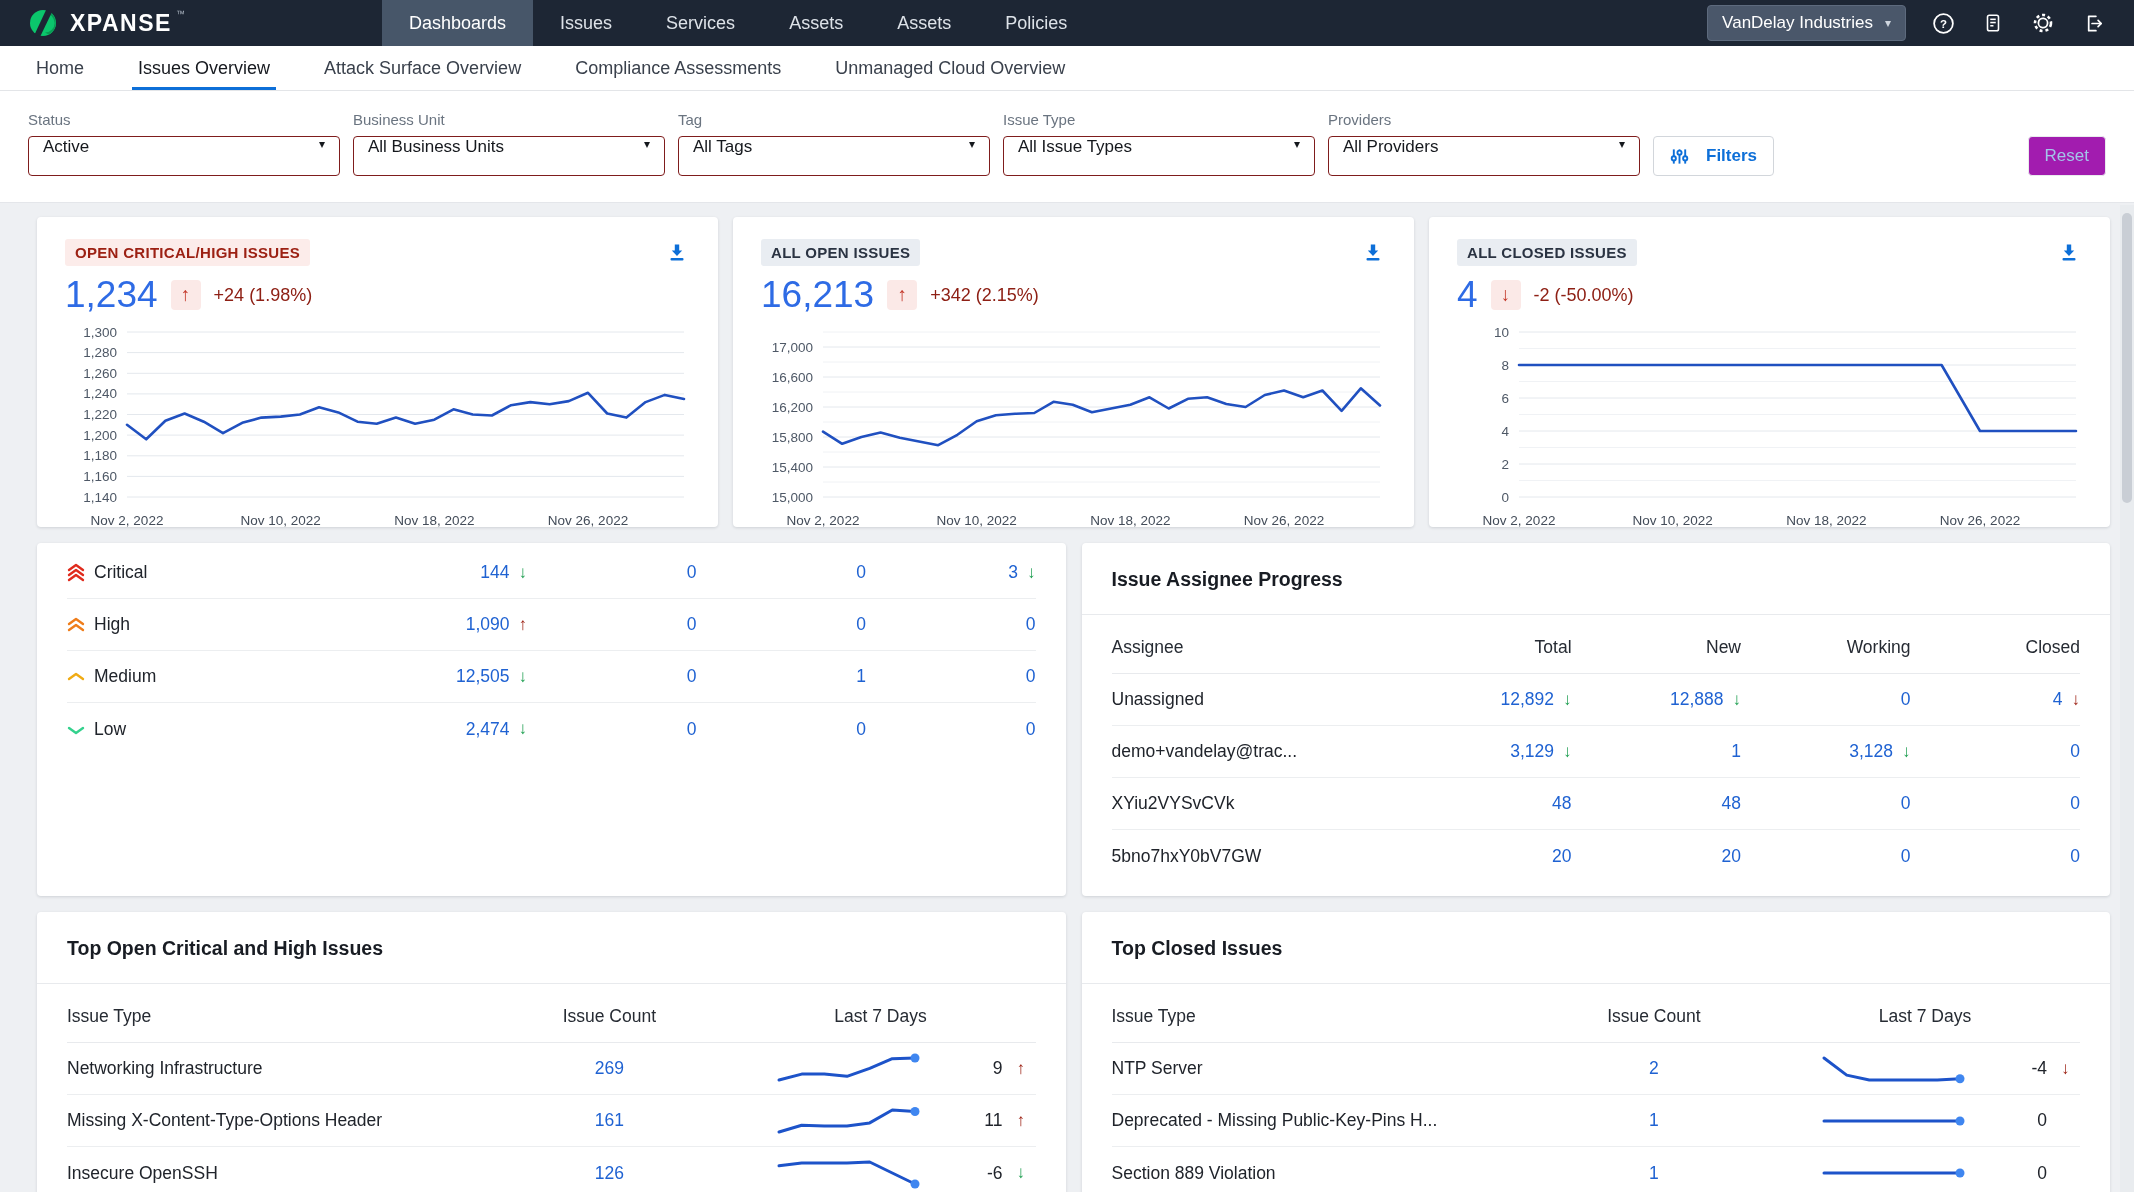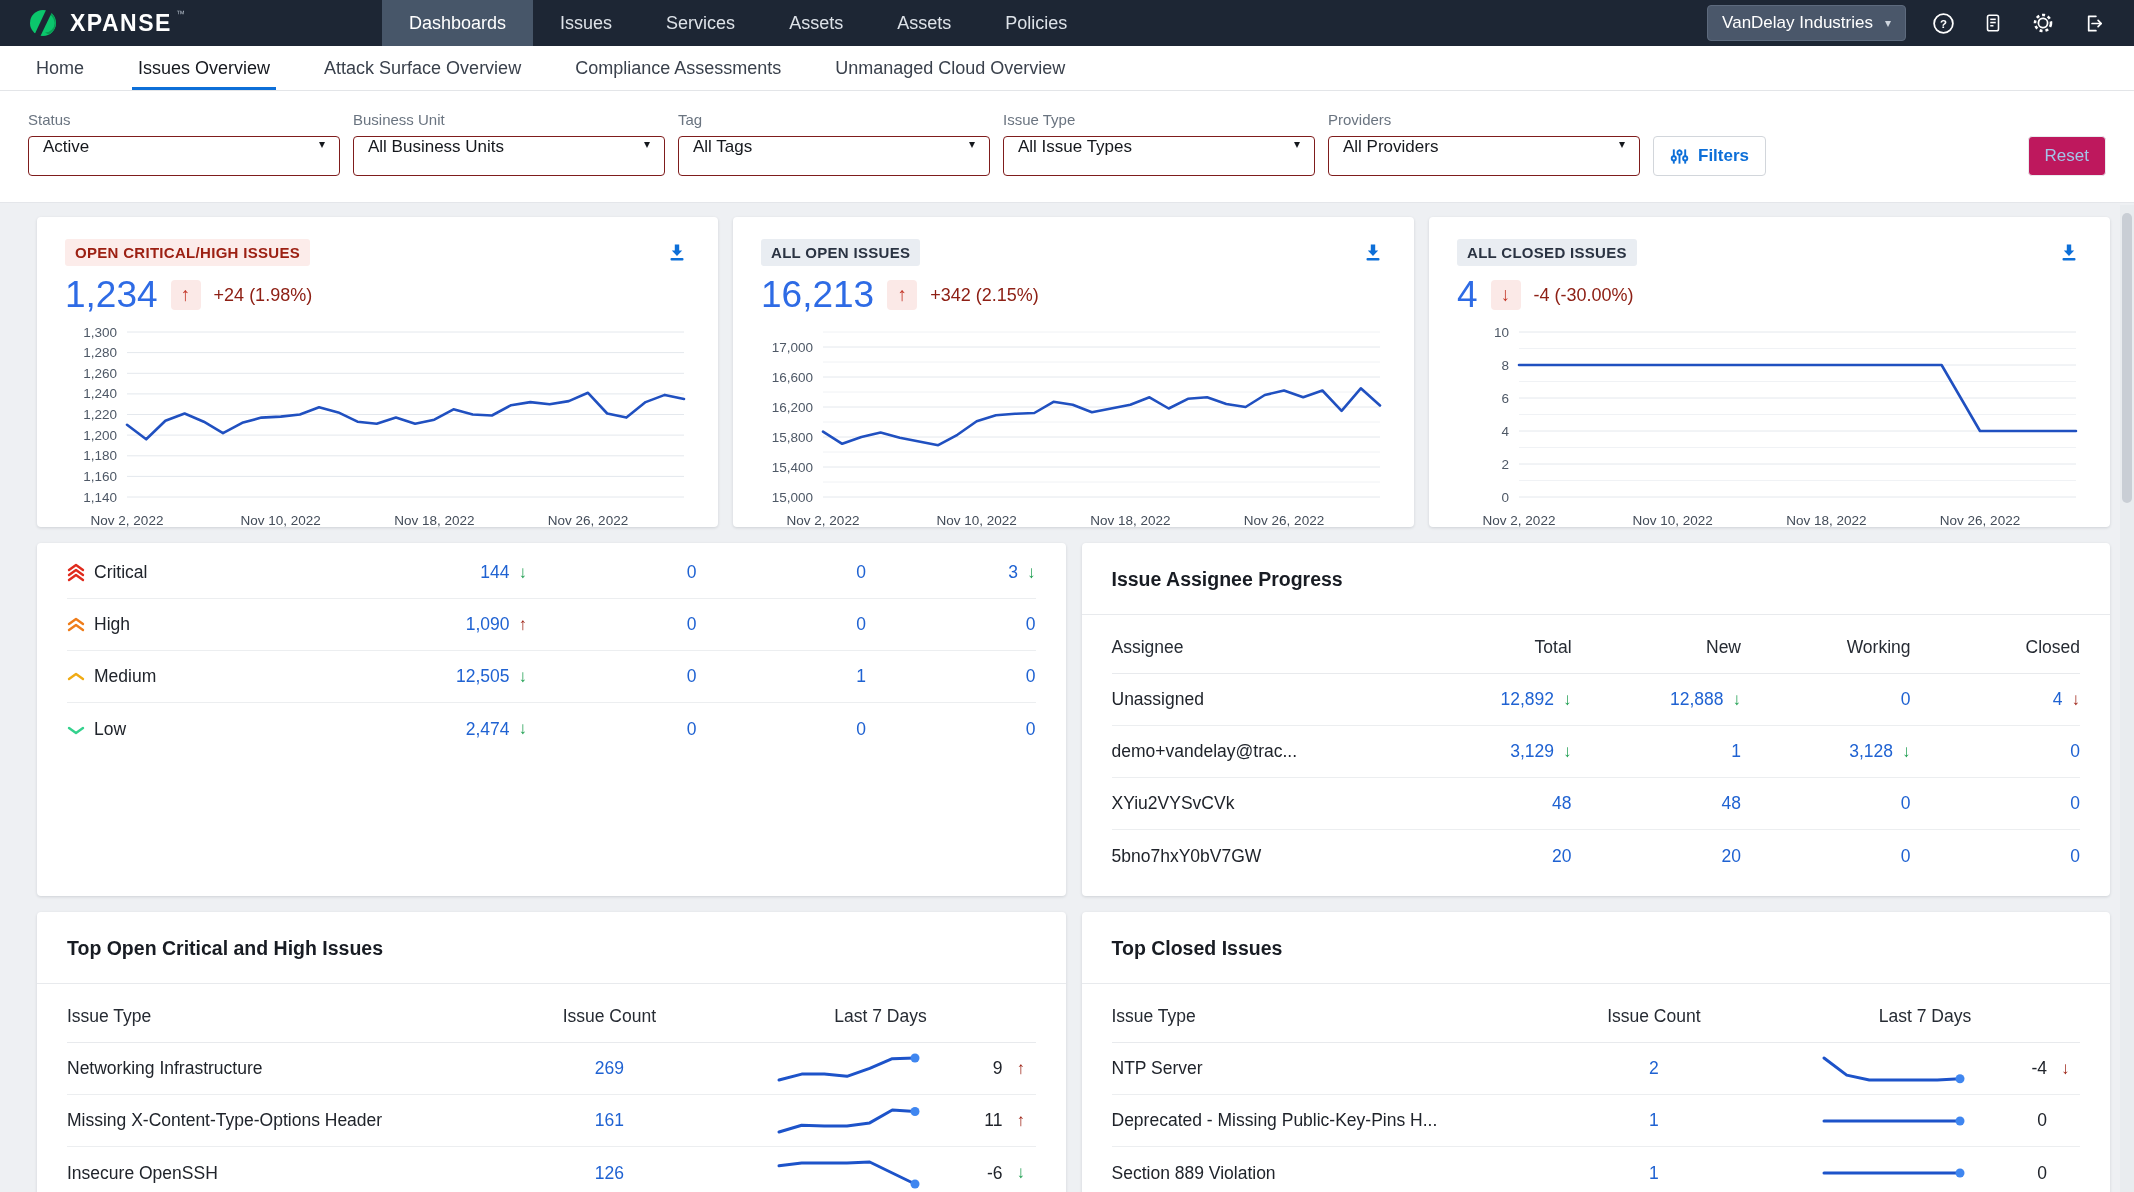--- a/index.html
+++ b/index.html
@@ -24,22 +24,22 @@
   .tab { display: flex; align-items: center; padding: 0 6px; margin-right: 42px; font-size: 18px; color: #3a414c; position: relative; cursor: pointer; }
   .tab.active { color: #16191f; }
   .tab.active::after { content: ""; position: absolute; left: 0; right: 0; bottom: 0; height: 3px; background: #0d6fd8; }
 
   
   .filterbar { background: #fff; padding: 20px 28px 26px 28px; display: flex; gap: 13px; align-items: flex-end; border-bottom: 1px solid #e4e6ea; }
   .filter-field { display: flex; flex-direction: column; gap: 8px; }
   .filter-label { font-size: 15px; color: #6a7480; }
   .dropdown { width: 312px; height: 40px; border: 1px solid #7f1d1d; border-radius: 4px; display: flex; justify-content: space-between; padding: 0 14px; font-size: 17px; color: #15181d; background: #fff; cursor: pointer; }
   .caret { font-size: 12px; color: #15181d; }
-  .filters-btn { height: 40px; border: 1px solid #d2d6db; border-radius: 4px; background: #fff; color: #0d6fd8; font-size: 17px; font-weight: bold; display: flex; align-items: center; gap: 9px; padding: 0 16px; cursor: pointer; font-family: inherit; }
-  .reset-btn { margin-left: auto; height: 40px; border: 1px solid #e9ebee; border-radius: 4px; background: #be185d; color: #a3c5e9; font-size: 17px; padding: 0 16px; font-family: inherit; }
+  .filters-btn { height: 40px; border: 1px solid #d2d6db; border-radius: 4px; background: #fff; color: #0d6fd8; font-size: 17px; font-weight: bold; display: flex; align-items: center; gap: 17px; padding: 0 16px; cursor: pointer; font-family: inherit; }
+  .reset-btn { margin-left: auto; height: 40px; border: 1px solid #e9ebee; border-radius: 4px; background: #a21caf; color: #a3c5e9; font-size: 17px; padding: 0 16px; font-family: inherit; }
 
   
   .content { padding: 14px 24px 16px 37px; }
   .card { background: #fff; border-radius: 4px; box-shadow: 0 1px 3px rgba(20,27,40,.14); }
   .kpi-row { display: flex; gap: 15px; }
   .kpi-card { flex: 1; padding: 22px 28px 10px 28px; height: 310px; }
   .kpi-head { display: flex; justify-content: space-between; align-items: flex-start; }
   .kpi-badge { font-size: 15px; font-weight: bold; letter-spacing: .3px; padding: 5px 10px; border-radius: 3px; }
   .kpi-badge.red { color: #9c2013; background: #fcecea; }
   .kpi-badge.neutral { color: #2a3342; background: #e9edf2; }
@@ -285,21 +285,21 @@
           <span class="icon-btn">
             <svg width="22" height="22" viewBox="0 0 22 22" fill="#0d6fd8">
                 <path d="M11 15 L5.8 9.6 H8.8 V3.5 H13.2 V9.6 H16.2 Z"></path>
                 <rect x="4.5" y="17" width="13" height="2.4" rx="1"></rect>
               </svg>
           </span>
         </div>
         <div class="kpi-value-row">
           <span class="kpi-value">4</span>
           <span class="delta-chip">↓</span>
-          <span class="delta-text">-4 (-30.00%)</span>
+          <span class="delta-text">-2 (-50.00%)</span>
         </div>
         <svg class="kpi-chart" viewBox="0 0 625 205" width="625" height="205">
             <line x1="62" x2="619" y1="22.5" y2="22.5" stroke="#f0f2f5" stroke-width="1"></line>
             <line x1="62" x2="619" y1="55.5" y2="55.5" stroke="#f0f2f5" stroke-width="1"></line>
             <line x1="62" x2="619" y1="88.5" y2="88.5" stroke="#f0f2f5" stroke-width="1"></line>
             <line x1="62" x2="619" y1="121.5" y2="121.5" stroke="#f0f2f5" stroke-width="1"></line>
             <line x1="62" x2="619" y1="154.5" y2="154.5" stroke="#f0f2f5" stroke-width="1"></line>
             <line x1="62" x2="619" y1="6.0" y2="6.0" stroke="#e4e8ed" stroke-width="1"></line>
             <text x="52" y="10.5" text-anchor="end" font-size="13.5" fill="#4e5866" font-family="Liberation Sans, sans-serif">10</text>
             <line x1="62" x2="619" y1="39.0" y2="39.0" stroke="#e4e8ed" stroke-width="1"></line>

